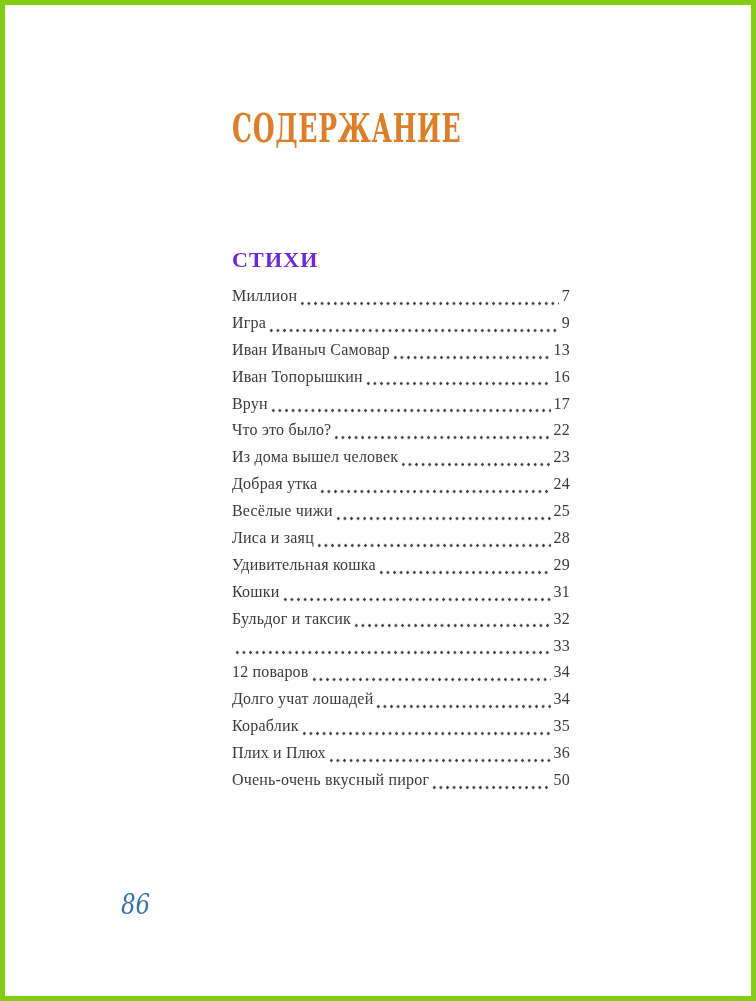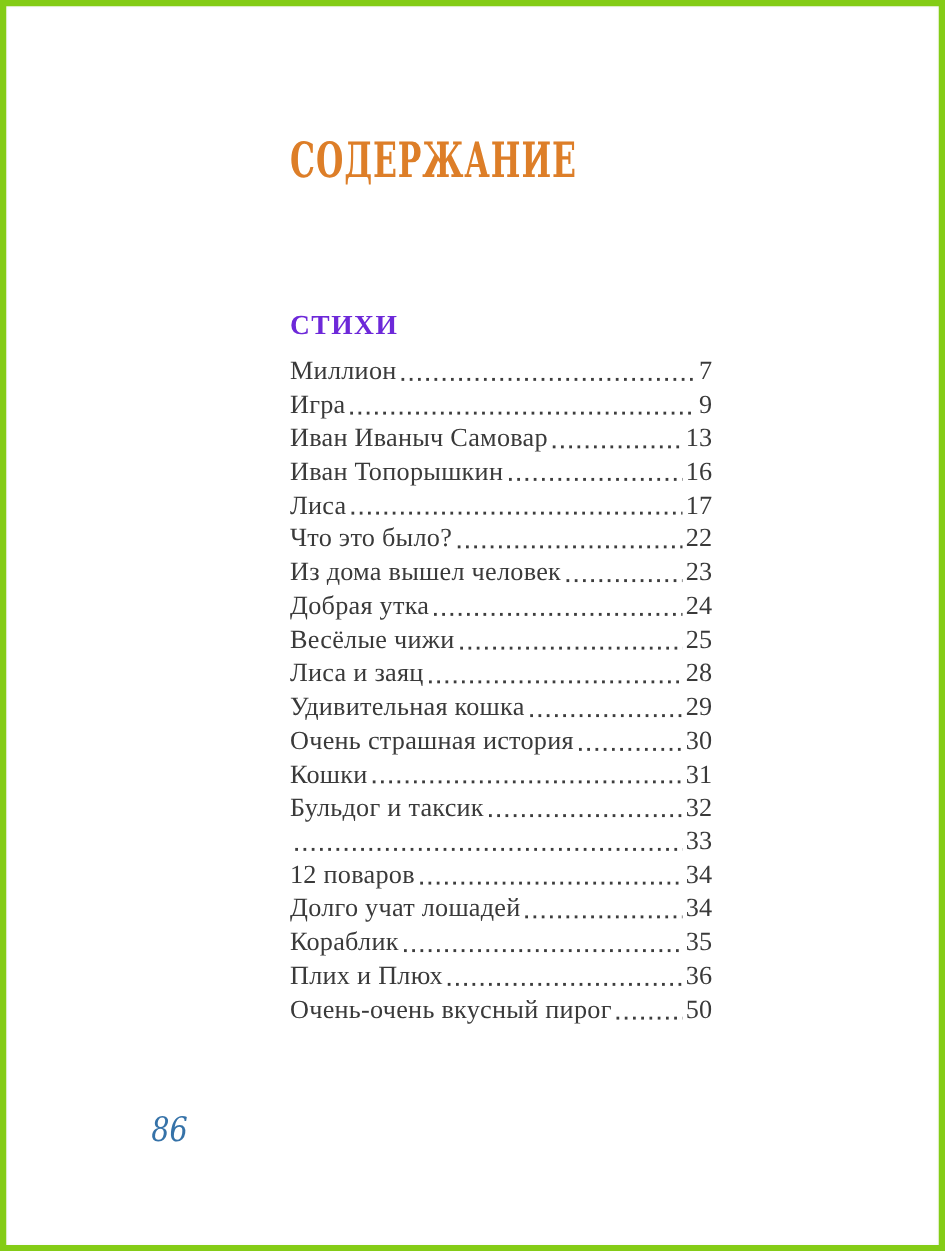--- a/index.html
+++ b/index.html
@@ -48,21 +48,21 @@
     top: 278px;
     width: 338px;
     margin: 0;
     padding: 0;
     list-style: none;
   }
   .toc-entry {
     display: flex;
     align-items: baseline;
     height: 26.9px;
-    font-size: 21px;
+    font-size: 16px;
     line-height: 26.9px;
     letter-spacing: 0.2px;
     color: #3a3a3a;
   }
   .entry-title {
     white-space: nowrap;
     flex: 0 0 auto;
   }
   .leader {
     flex: 1 1 auto;
@@ -118,21 +118,21 @@
         <span class="entry-page">13</span>
       </li>
 
       <li class="toc-entry">
         <span class="entry-title">Иван Топорышкин</span>
         <span class="leader"></span>
         <span class="entry-page">16</span>
       </li>
 
       <li class="toc-entry">
-        <span class="entry-title">Лиса</span>
+        <span class="entry-title">Врун</span>
         <span class="leader"></span>
         <span class="entry-page">17</span>
       </li>
 
       <li class="toc-entry">
         <span class="entry-title">Что это было?</span>
         <span class="leader"></span>
         <span class="entry-page">22</span>
       </li>
 
@@ -159,25 +159,20 @@
         <span class="leader"></span>
         <span class="entry-page">28</span>
       </li>
 
       <li class="toc-entry">
         <span class="entry-title">Удивительная кошка</span>
         <span class="leader"></span>
         <span class="entry-page">29</span>
       </li>
 
-      <li class="toc-entry">
-        <span class="entry-title">Очень страшная история</span>
-        <span class="leader"></span>
-        <span class="entry-page">30</span>
-      </li>
 
       <li class="toc-entry">
         <span class="entry-title">Кошки</span>
         <span class="leader"></span>
         <span class="entry-page">31</span>
       </li>
 
       <li class="toc-entry">
         <span class="entry-title">Бульдог и таксик</span>
         <span class="leader"></span>

